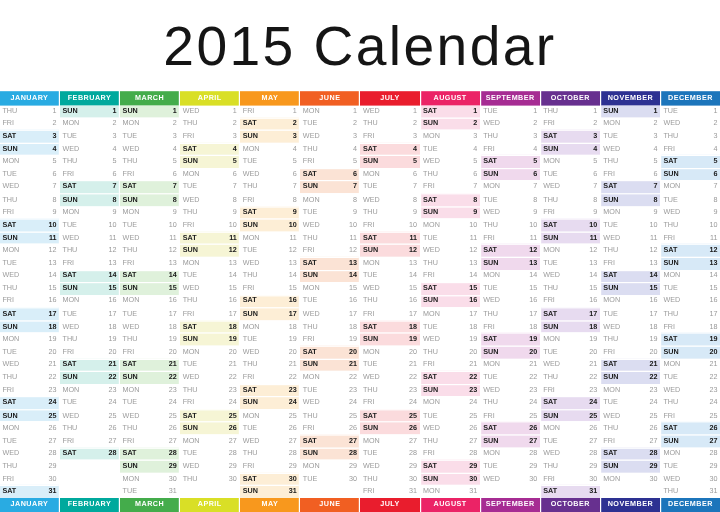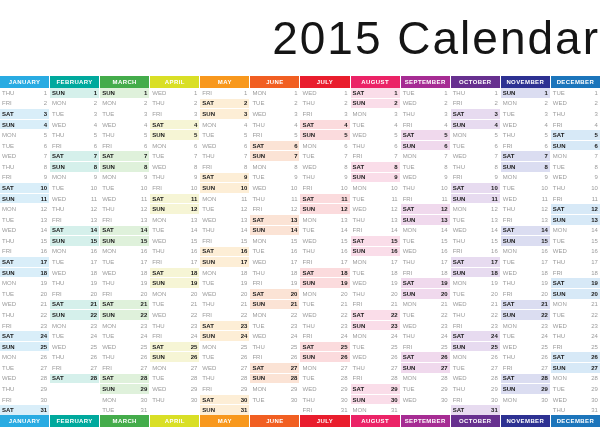--- a/index.html
+++ b/index.html
@@ -1,18 +1,18 @@
 <!DOCTYPE html>
 <html><head>
 <meta charset="utf-8">
 <style>
   html,body{margin:0;padding:0;background:#ffffff;}
   body{width:600px;height:427px;overflow:hidden;font-family:"Liberation Sans",sans-serif;}
   .page{width:600px;height:427px;display:flex;flex-direction:column;background:#fff;}
-  .title-area{height:76px;flex:0 0 76px;display:flex;align-items:center;justify-content:flex-end;}
+  .title-area{height:76px;flex:0 0 76px;display:flex;align-items:center;justify-content:center;}
   .title{font-size:46px;font-weight:100;letter-spacing:2px;color:#151515;white-space:nowrap;}
   .calendar{flex:1;display:flex;gap:1px;}
   .month-col{flex:1;display:flex;flex-direction:column;min-width:0;}
   .month-header,.month-footer{flex:0 0 12px;height:12px;display:flex;align-items:center;justify-content:center;
      color:#fff;font-size:6px;font-weight:bold;letter-spacing:0.4px;text-transform:uppercase;overflow:hidden;}
   .days{flex:1;display:flex;flex-direction:column;}
   .day-cell{flex:1;display:flex;align-items:center;justify-content:space-between;
      padding:0 2px;font-size:6px;line-height:1;overflow:hidden;}
   .day-cell + .day-cell{border-top:1px solid #ffffff;}
   .day-cell .dow{text-align:left;}

